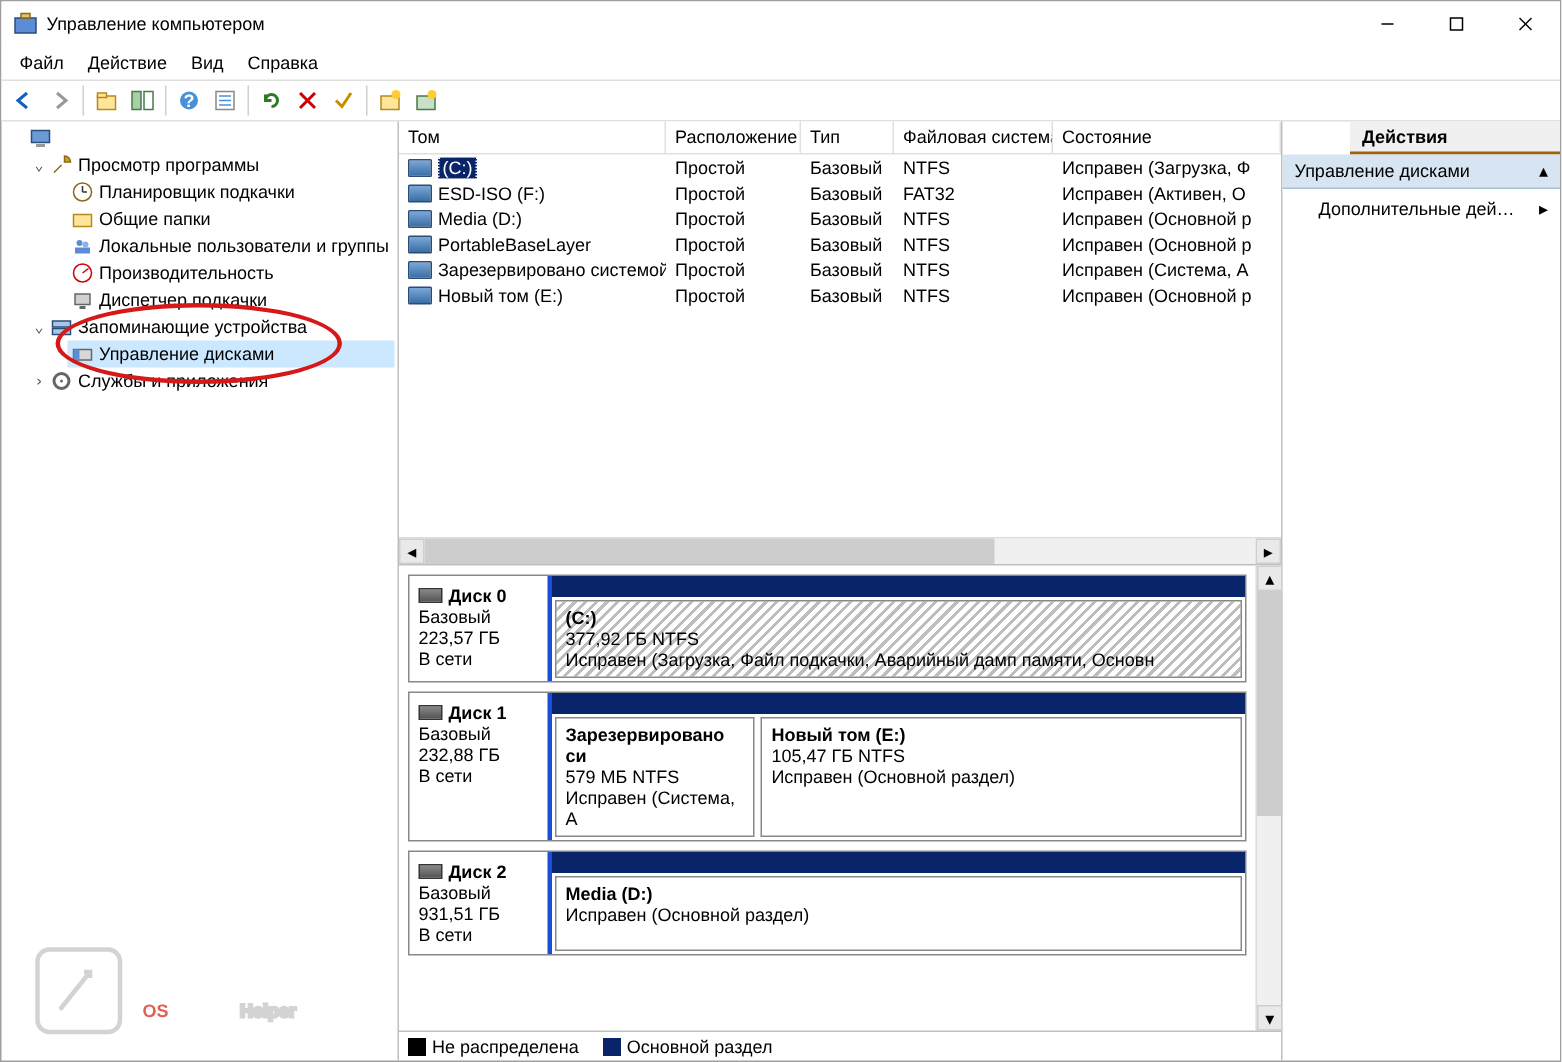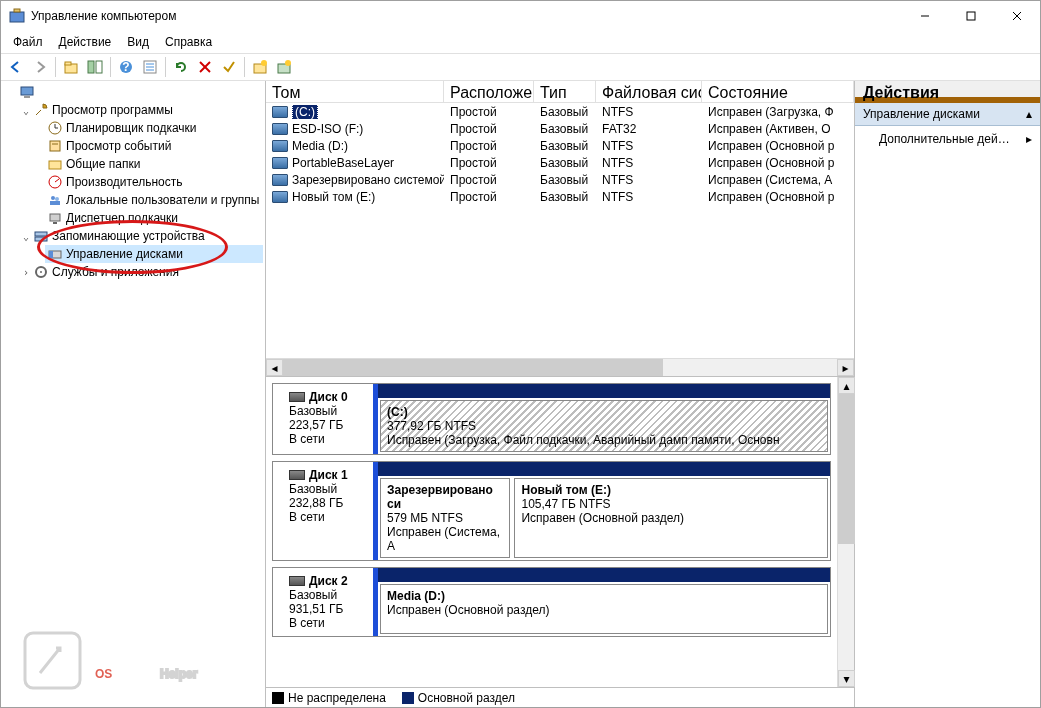--- a/index.html
+++ b/index.html
@@ -23,45 +23,45 @@
 .tree-row { display: flex; align-items: center; height: 18px; padding-left: 2px; cursor: default; }
 .tree-exp { width: 14px; text-align: center; color: #555; font-size: 10px; font-family: monospace; }
 .tree-icon { width: 16px; height: 16px; margin-right: 3px; display: inline-flex; align-items:center; justify-content:center; }
 .tree-label { font-size: 12px; color: #000; }
 .tree-selected { background: #cce8ff; }
 .red-circle { position: relative; }
 .red-circle::after { content: ""; position: absolute; left: 20px; top: -7px; width: 185px; height: 48px; border: 3px solid #d71818; border-radius: 50%; pointer-events: none; }
 .center-pane { flex: 1; display: flex; flex-direction: column; min-width: 0; border-right: 1px solid #bfbfbf; }
 .volumes { height: 296px; display: flex; flex-direction: column; border-bottom: 1px solid #bfbfbf; }
 .vol-head { display: flex; background: #fff; border-bottom: 1px solid #e0e0e0; height: 22px; }
-.vol-head .vh { padding: 3px 6px; border-right: 1px solid #e0e0e0; font-size: 16px; text-align: left; overflow: hidden; white-space: nowrap; }
+.vol-head .vh { padding: 3px 6px; border-right: 1px solid #e0e0e0; font-size: 12px; text-align: left; overflow: hidden; white-space: nowrap; }
 .vol-body { flex: 1; overflow: hidden; }
 .vol-row { display: flex; height: 17px; align-items: center; }
 .vol-row .vc { padding: 0 6px; overflow: hidden; white-space: nowrap; font-size: 12px; }
 .vol-row .vicon { width: 16px; height: 12px; display: inline-block; margin-right: 4px; vertical-align: middle; background: linear-gradient(#7aa8d8,#3a6ea5); border: 1px solid #2b4d74; border-radius: 1px; }
 .vol-row.selected .name-wrap { background: #0a246a; color: #fff; padding: 0 2px; border: 1px dotted #fff; }
 .hscroll { height: 18px; background: #f0f0f0; border-top: 1px solid #dcdcdc; display: flex; align-items: center; }
 .hscroll .arrow { width: 17px; height: 17px; background: #e9e9e9; border: 1px solid #cfcfcf; display: flex; align-items: center; justify-content: center; }
 .hscroll .track { flex: 1; height: 17px; background: #f0f0f0; position: relative; }
 .hscroll .thumb { position: absolute; left: 0; top: 0; height: 17px; width: 380px; background: #cdcdcd; }
 .disks { flex: 1; overflow: auto; position: relative; }
 .disk-block { display: flex; border: 1px solid #888; margin: 6px; }
-.disk-info { width: 95px; border-right: 5px solid #1d4ed8; padding: 6px; font-size: 12px; margin-left: 10px; }
+.disk-info { width: 95px; border-right: 3px solid #1d4ed8; padding: 6px; font-size: 12px; }
 .disk-info .dname { font-weight: bold; display: flex; align-items: center; gap: 4px; }
 .disk-info .dicon { width: 16px; height: 10px; background: linear-gradient(#888,#555); border: 1px solid #333; display: inline-block; }
 .disk-parts { flex: 1; display: flex; flex-direction: column; }
 .disk-bar { height: 14px; background: #0a246a; }
 .disk-parts-row { flex: 1; display: flex; }
 .part { border: 1px solid #888; margin: 2px; padding: 4px 6px; font-size: 12px; flex: 1; min-width: 0; overflow: hidden; }
 .part .pname { font-weight: bold; }
 .part.hatched { background: repeating-linear-gradient(135deg, #fff 0, #fff 3px, #bdbdbd 3px, #bdbdbd 5px); }
 .legend { height: 20px; border-top: 1px solid #bfbfbf; display: flex; align-items: center; gap: 16px; padding: 0 6px; font-size: 12px; }
 .legend .sw { width: 12px; height: 12px; display: inline-block; margin-right: 4px; vertical-align: middle; }
 .actions-pane { width: 185px; display: flex; flex-direction: column; overflow: hidden; }
-.actions-head { height: 22px; background: #f0f0f0; border-bottom: 6px solid #a16207; padding: 3px 8px; font-weight: bold; font-size: 16px; }
+.actions-head { height: 22px; background: #f0f0f0; border-bottom: 2px solid #a16207; padding: 3px 8px; font-weight: bold; font-size: 12px; margin-left: 45px; }
 .actions-section { background: #d7e4f2; border-bottom: 1px solid #a8bed3; padding: 4px 8px; display: flex; align-items: center; justify-content: space-between; font-size: 12px; }
 .actions-item { padding: 6px 8px 6px 24px; font-size: 12px; display: flex; align-items: center; justify-content: space-between; }
 .watermark { position: fixed; left: 20px; bottom: 10px; pointer-events: none; opacity: 0.8; }
 .disks-wrap { display: flex; flex: 1; min-height: 0; }
 .disks-scroll { width: 17px; background: #f0f0f0; border-left: 1px solid #dcdcdc; display: flex; flex-direction: column; }
 .disks-scroll .arrow { width: 17px; height: 17px; background: #e9e9e9; border: 1px solid #cfcfcf; display:flex; align-items:center; justify-content:center; }
 .disks-scroll .vtrack { flex: 1; position: relative; }
 .disks-scroll .vthumb { position: absolute; top: 0; left: 0; width: 17px; height: 150px; background: #cdcdcd; }
 </style>
 </head>
@@ -212,58 +212,47 @@
                           <line x1="7" y1="7" x2="10" y2="7" stroke="#333"></line>
                         </svg>
                       </span>
                       <span class="tree-label">Планировщик подкачки</span>
                     </div>
                   </li>
                 <li>
                     <div class="tree-row">
                       <span class="tree-icon">
                         <svg width="14" height="14">
-                          <rect x="2" y="2" width="10" height="10" fill="#ffe0a0" stroke="#8a6a1a"></rect>
-                          <line x1="4" y1="5" x2="10" y2="5" stroke="#8a6a1a"></line>
-                        </svg>
-                      </span>
-                      <span class="tree-label">Просмотр событий</span>
-                    </div>
-                  </li>
-                <li>
-                    <div class="tree-row">
-                      <span class="tree-icon">
-                        <svg width="14" height="14">
                           <rect x="1" y="4" width="12" height="8" fill="#ffe59a" stroke="#b58a1a"></rect>
                         </svg>
                       </span>
                       <span class="tree-label">Общие папки</span>
-                    </div>
-                  </li>
-                <li>
-                    <div class="tree-row">
-                      <span class="tree-icon">
-                        <svg width="14" height="14">
-                          <circle cx="7" cy="7" r="6" fill="none" stroke="#d00000"></circle>
-                          <line x1="7" y1="7" x2="11" y2="4" stroke="#d00000"></line>
-                        </svg>
-                      </span>
-                      <span class="tree-label">Производительность</span>
                     </div>
                   </li>
                 <li>
                     <div class="tree-row">
                       <span class="tree-icon">
                         <svg width="14" height="14">
                           <circle cx="5" cy="5" r="2" fill="#5b8dd6"></circle>
                           <circle cx="9" cy="6" r="2" fill="#8ab4e8"></circle>
                           <rect x="2" y="8" width="10" height="4" fill="#5b8dd6"></rect>
                         </svg>
                       </span>
                       <span class="tree-label">Локальные пользователи и группы</span>
+                    </div>
+                  </li>
+                <li>
+                    <div class="tree-row">
+                      <span class="tree-icon">
+                        <svg width="14" height="14">
+                          <circle cx="7" cy="7" r="6" fill="none" stroke="#d00000"></circle>
+                          <line x1="7" y1="7" x2="11" y2="4" stroke="#d00000"></line>
+                        </svg>
+                      </span>
+                      <span class="tree-label">Производительность</span>
                     </div>
                   </li>
                 <li>
                     <div class="tree-row">
                       <span class="tree-icon">
                         <svg width="14" height="14">
                           <rect x="2" y="3" width="10" height="7" fill="#d0d0d0" stroke="#666"></rect>
                           <rect x="5" y="11" width="4" height="2" fill="#666"></rect>
                         </svg>
                       </span>

